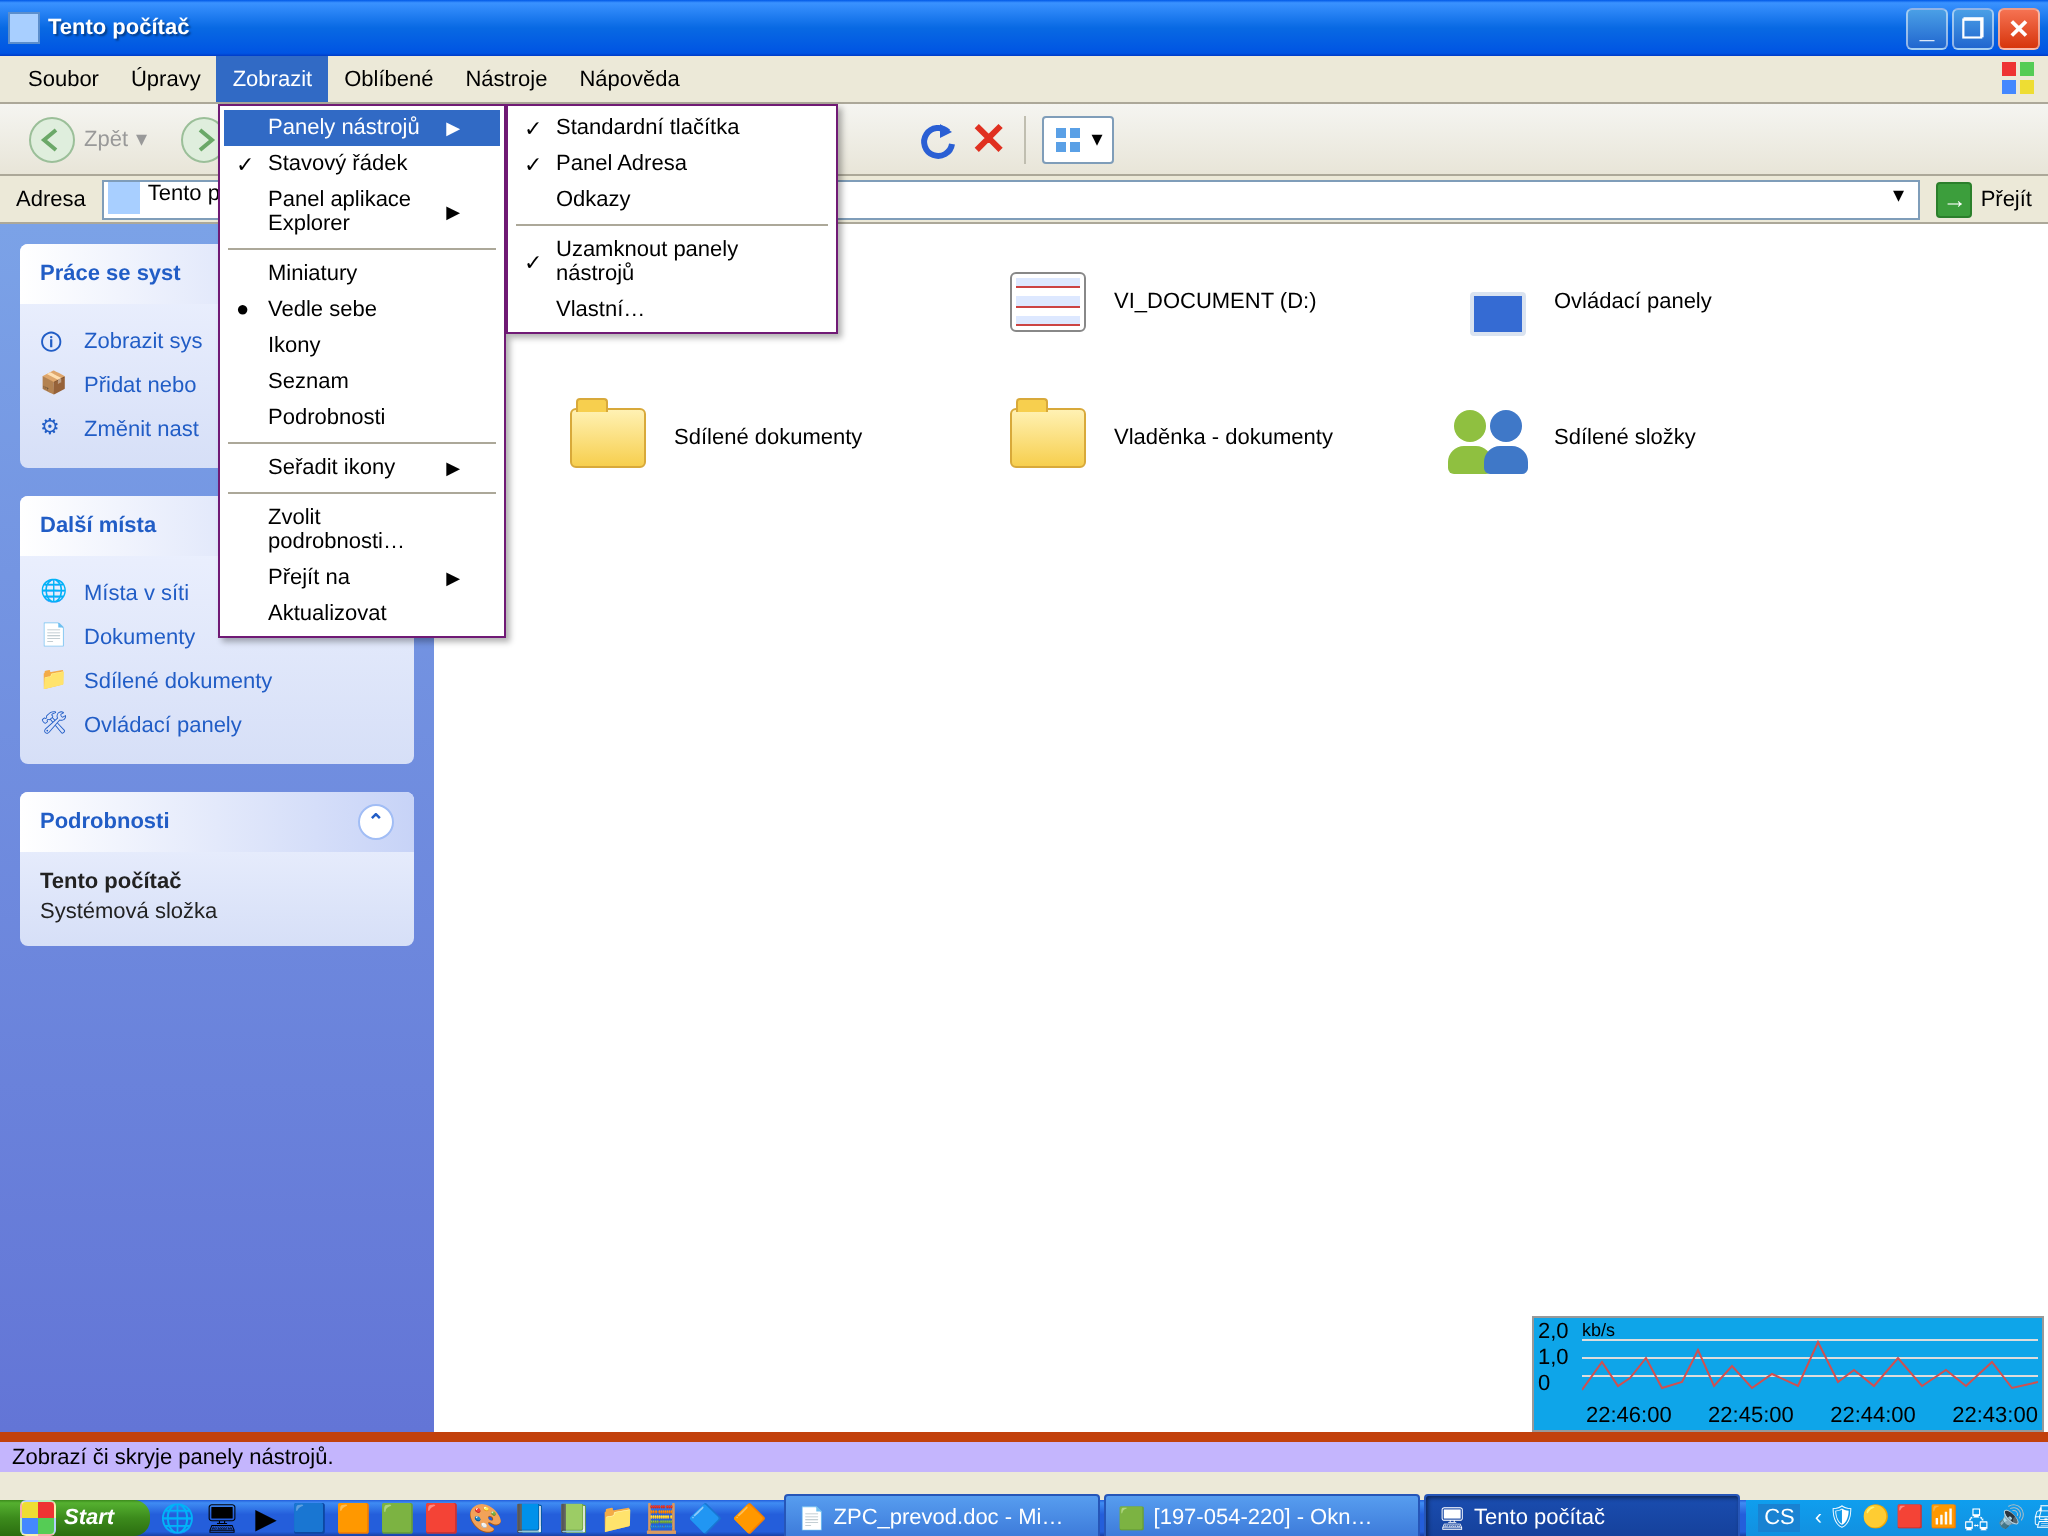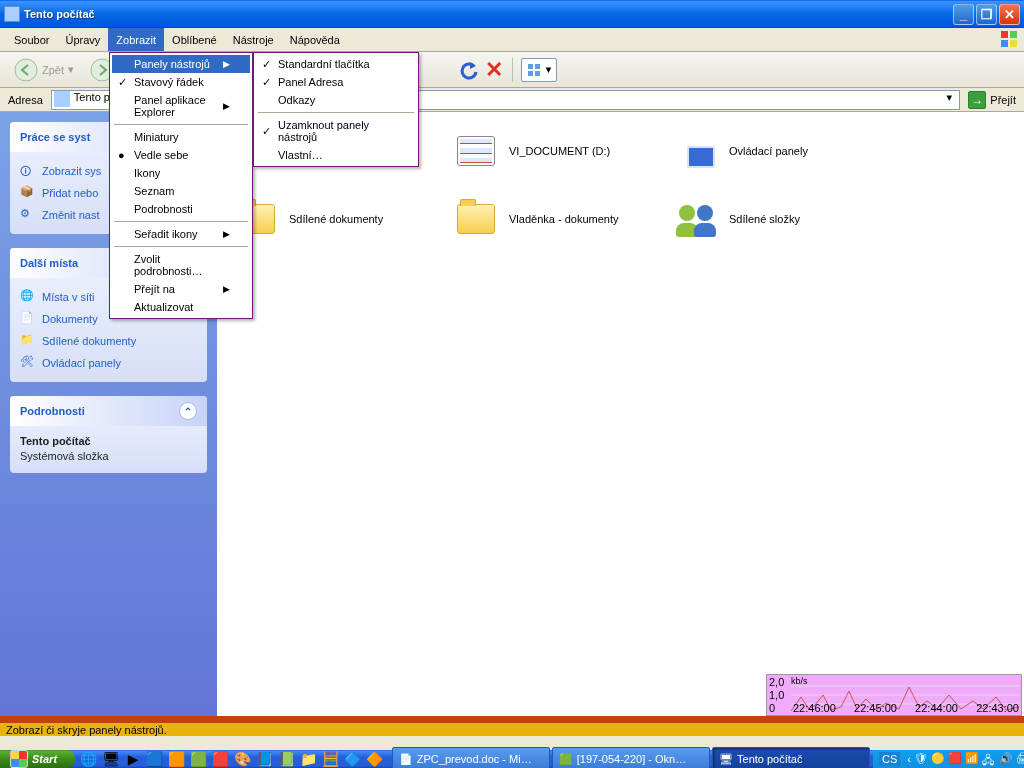--- a/index.html
+++ b/index.html
@@ -45,21 +45,21 @@
 .panel { background: linear-gradient(to bottom,#eff3ff,#d6dff7); border-radius: 4px; overflow: hidden; }
 .panel-head { background: linear-gradient(to right,#fff,#c7d3f7); padding: 6px 10px; font-weight: bold; color: #215dc6; display: flex; justify-content: space-between; align-items: center; font-size: 11px; }
 .panel-head .chev { width: 18px; height: 18px; border-radius: 50%; background: #fff; border: 1px solid #a1bdf5; display: flex; align-items: center; justify-content: center; color: #215dc6; font-size: 10px; }
 .panel-body { padding: 8px 10px; }
 .side-link { display: flex; align-items: center; gap: 6px; padding: 3px 0; color: #215dc6; cursor: pointer; }
 .side-icon { width: 16px; height: 16px; display: inline-block; }
 .pd-body-text { color:#222; line-height:1.4; }
 .pd-body-text b { font-weight:bold; }
 
 
-.content { flex: 1; padding: 18px; position: relative; }
+.content { flex: 1; padding: 18px; position: relative; margin-left: 48px; }
 .item-grid { display: grid; grid-template-columns: repeat(3, 220px); row-gap: 26px; }
 .fs-item { display: flex; align-items: center; gap: 12px; }
 .fs-icon { width: 42px; height: 42px; display:flex; align-items:center; justify-content:center; }
 .folder-icon { width: 38px; height: 30px; background: linear-gradient(to bottom,#fff1b3,#f7cf4e); border: 1px solid #d8a93a; border-radius: 3px; position: relative; }
 .folder-icon:before { content:""; position:absolute; top:-6px; left:2px; width:14px; height:6px; background:#f7cf4e; border:1px solid #d8a93a; border-bottom:none; border-radius:2px 2px 0 0; }
 .cd-icon { width: 38px; height: 38px; border-radius: 50%; background: radial-gradient(circle,#fff 15%,#bbb 16%,#e8e8e8 55%,#aaa3a3 100%); border:1px solid #888; }
 .disk-icon { width:38px; height:30px; background: #fff; border:1px solid #888; border-radius:3px; display:flex; flex-direction:column;}
 .disk-icon .bar { flex:1; border-bottom:1px solid #c44; margin:2px; background:#dde8ff;}
 .cp-icon { width:38px; height:34px; position:relative; }
 .cp-icon .mon{ position:absolute; bottom:0; right:0; width:28px; height:22px; background:#356bd3; border:2px solid #dae3f0; border-radius:2px;}
@@ -73,24 +73,24 @@
 .menu { position: absolute; background: #fff; border: 1px solid #701a75; box-shadow: 2px 2px 3px rgba(0,0,0,.3); z-index: 100; }
 .menu-main { left: 109px; top: 52px; width: 144px; padding: 2px; }
 .menu-sub { left: 253px; top: 52px; width: 166px; padding: 2px; }
 .menu-item { padding: 3px 20px 3px 22px; position: relative; display: flex; justify-content: space-between; align-items: center; }
 .menu-item.hl { background: #316ac5; color: white; }
 .menu-item .arrow { font-size: 9px; }
 .menu-item .mark { position: absolute; left: 6px; }
 .menu-sep { height: 1px; background: #aca899; margin: 3px 2px; }
 
 
-.statusbar { height: 20px; background: #eab308; border-top: 7px solid #c2410c; display: flex; align-items: center; padding: 0 6px; }
-
-
-.netmon { position: absolute; right: 2px; bottom: 52px; width: 256px; height: 42px; background: #f0abfc; border: 1px solid #999; font-size: 9px; }
+.statusbar { height: 20px; background: #c4b5fd; border-top: 5px solid #c2410c; display: flex; align-items: center; padding: 0 6px; }
+
+
+.netmon { position: absolute; right: 2px; bottom: 52px; width: 256px; height: 58px; background: #0ea5e9; border: 1px solid #999; font-size: 9px; }
 .netmon .scale { position:absolute; left:2px; top:1px; line-height:1.2;}
 .netmon .times { position:absolute; bottom:1px; left:26px; right:2px; display:flex; justify-content:space-between;}
 .netmon svg { position:absolute; left:24px; top:2px; right:2px; bottom:14px; }
 
 
 .taskbar { position: absolute; bottom: 0; left: 0; right: 0; height: 18px; background: linear-gradient(to bottom,#245edb 0%,#3f8cf3 8%,#245edb 40%,#245edb 88%,#1941a5 100%); display: flex; align-items:stretch; }
 .start { background: linear-gradient(to bottom,#3c8b1c 0%,#55b030 8%,#3c8b1c 50%,#2b6d10 100%); color: white; font-style: italic; font-weight: bold; font-size: 17px; padding: 0 18px 0 10px; display:flex; align-items:center; border-radius: 0 8px 8px 0; gap:4px;}
 .start-logo{ width:18px; height:18px; background: conic-gradient(#e33 0 25%,#5c5 0 50%,#48f 0 75%,#ed3 0); border-radius:3px; border:1px solid rgba(255,255,255,.6);}
 .ql { display:flex; align-items:center; padding:0 4px; gap:2px;}
 .ql-btn { width:20px; height:22px; display:flex; align-items:center; justify-content:center; font-size:14px;}

